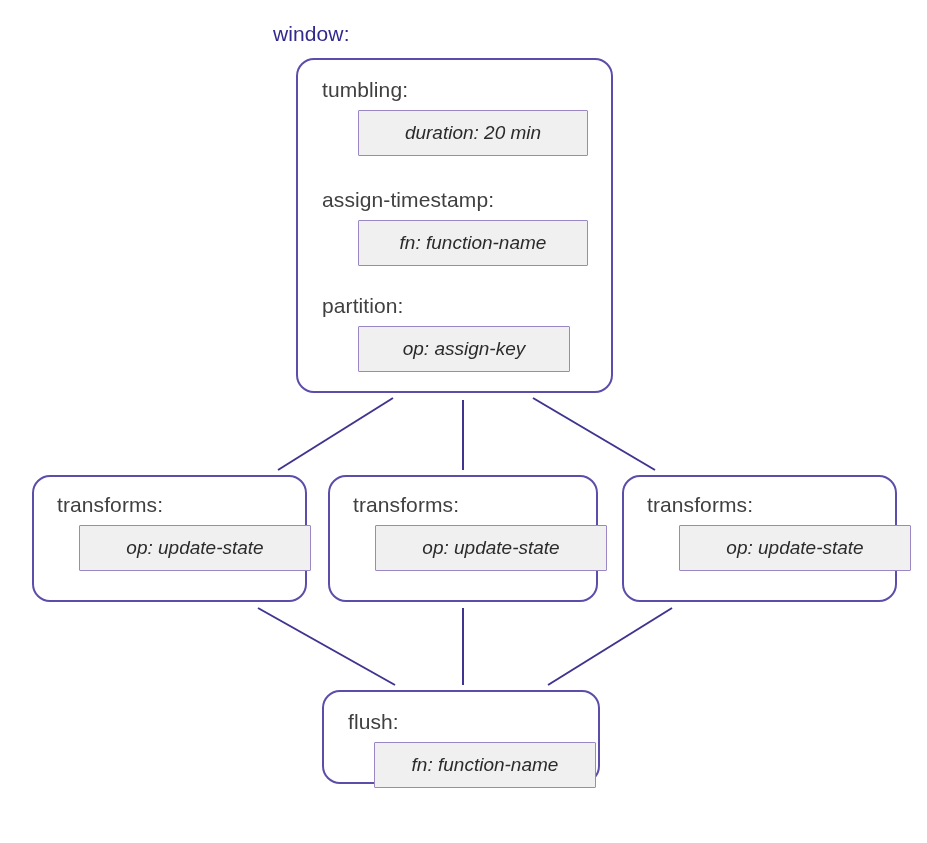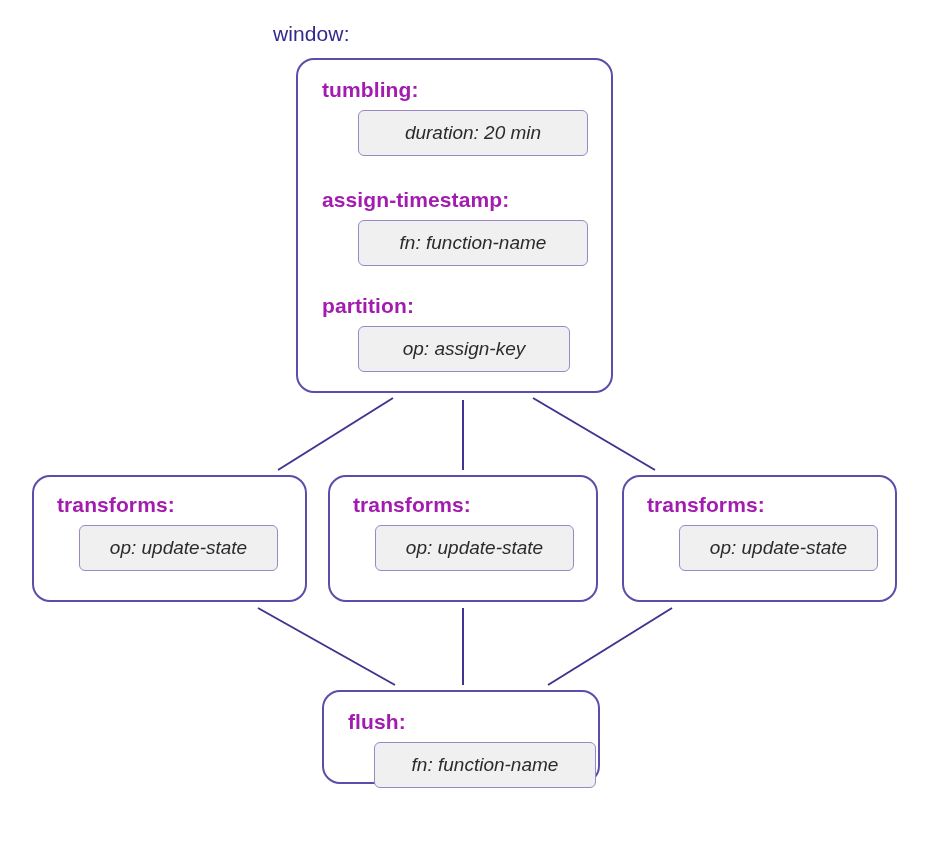--- a/index.html
+++ b/index.html
@@ -28,42 +28,42 @@
   .node {
     position: absolute;
     box-sizing: border-box;
     background: #ffffff;
     border: 2px solid #5b4eaa;
     border-radius: 18px;
     z-index: 2;
   }
   .node-label {
     position: absolute;
-    color: #a21caf;
+    color: #404040;
     font-size: 21px;
-    font-weight: 700;
+    font-weight: 400;
     letter-spacing: 0.1px;
     white-space: nowrap;
   }
   .free-label {
     position: absolute;
     color: #312a8c;
     font-size: 21px;
     font-weight: 400;
     letter-spacing: 0.1px;
     white-space: nowrap;
     z-index: 3;
     margin-left: 36px;
   }
   .field {
     position: absolute;
     box-sizing: border-box;
     background: #f1f0f1;
     border: 1.5px solid #9b87c4;
-    border-radius: 6px;
+    border-radius: 1px;
     display: flex;
     align-items: center;
     justify-content: center;
     z-index: 3;
   }
   .field-text {
     color: #2b2b2b;
     font-size: 19px;
     font-style: italic;
     white-space: nowrap;
@@ -76,21 +76,21 @@
   #lbl-partition { left: 24px;  top: 234px; }
   #fld-duration  { left: 60px;  top: 50px;  width: 230px; height: 46px; }
   #fld-assign-fn { left: 60px;  top: 160px; width: 230px; height: 46px; }
   #fld-assign-key{ left: 60px;  top: 266px; width: 212px; height: 46px; }
 
   
   #node-t0 { left: 32px;  top: 475px; width: 275px; height: 127px; }
   #node-t1 { left: 328px; top: 475px; width: 270px; height: 127px; }
   #node-t2 { left: 622px; top: 475px; width: 275px; height: 127px; }
   .t-label { left: 23px; top: 16px; }
-  .t-field { left: 45px; top: 48px; width: 199px; height: 46px; }
+  .t-field { left: 45px; top: 48px; width: 232px; height: 46px; }
   #node-t2 .t-field { left: 55px; }
 
   
   #node-flush { left: 322px; top: 690px; width: 278px; height: 94px; }
   #lbl-flush  { left: 24px; top: 18px; }
   #fld-flush  { left: 50px; top: 50px; width: 222px; height: 46px; }
 </style>
 </head>
 <body>
 

